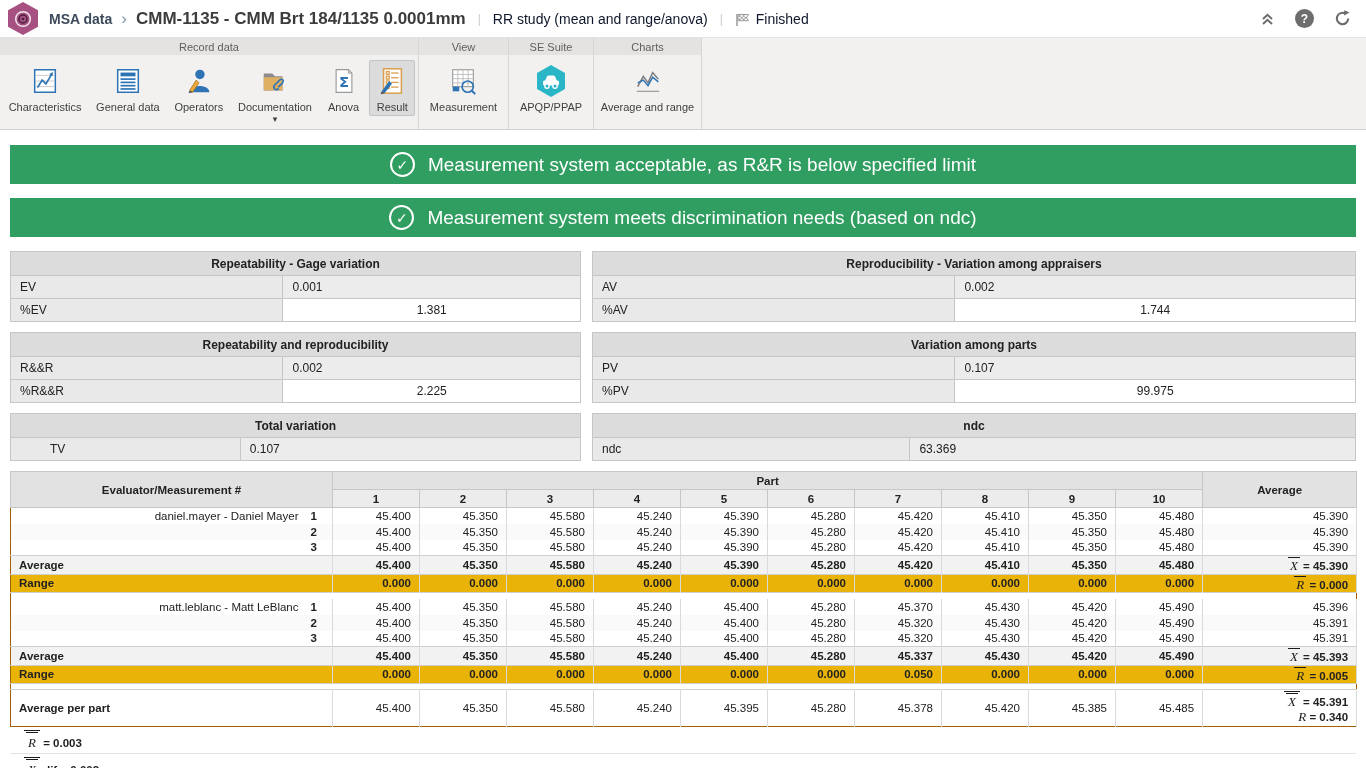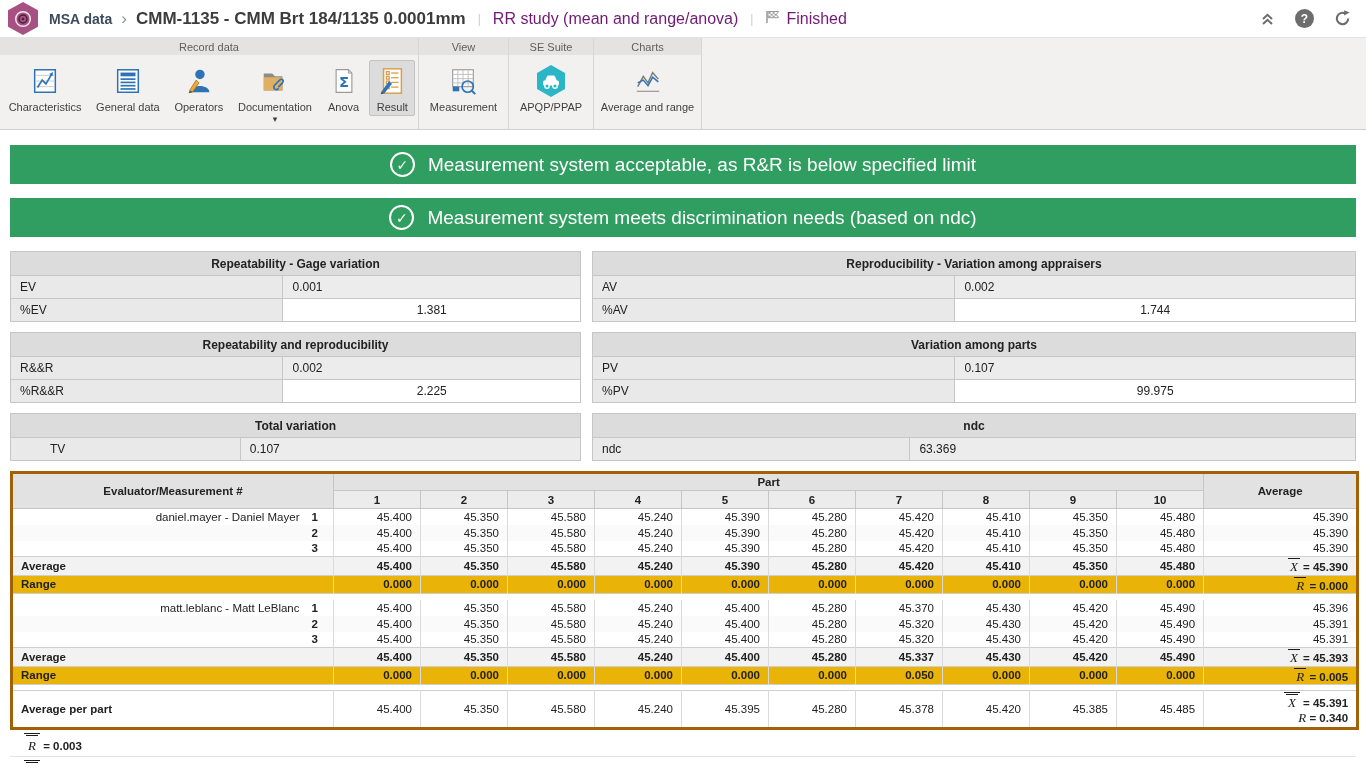--- a/index.html
+++ b/index.html
@@ -9,22 +9,22 @@
   
   .topbar { height: 38px; background: #fff; display: flex; align-items: center;
     padding: 0 14px 0 8px; border-bottom: 1px solid #e2e2e2; }
   .logo-hex { width: 30px; height: 33px; background: #a75183; flex: 0 0 auto;
     clip-path: polygon(50% 0, 100% 25%, 100% 75%, 50% 100%, 0 75%, 0 25%);
     display: flex; align-items: center; justify-content: center; margin-right: 11px; cursor: pointer; }
   .crumb-link { font-size: 14px; font-weight: 600; color: #3d4a5c; cursor: pointer; }
   .crumb-sep { font-size: 17px; color: #8296a8; margin: 0 9px; line-height: 1; }
   .page-title { font-size: 17px; font-weight: bold; color: #3c3c3c; white-space: nowrap; }
   .hsep { color: #cccccc; margin: 0 12px; font-size: 12px; }
-  .subtle { font-size: 16px; color: #701a75; white-space: nowrap; }
-  .status-wrap { display: flex; align-items: flex-start; gap: 6px; }
+  .subtle { font-size: 14px; color: #0f172a; white-space: nowrap; }
+  .status-wrap { display: flex; align-items: flex-end; gap: 6px; }
   .topbar-spacer { flex: 1; }
   .hicon { background: none; border: none; cursor: pointer; margin-left: 19px;
     display: flex; align-items: center; justify-content: center; height: 22px; }
   .help-circle { width: 19px; height: 19px; border-radius: 50%; background: #6d6d6d; color: #fff;
     font-size: 12px; font-weight: bold; display: flex; align-items: center; justify-content: center; }
 
   
   .ribbon { height: 92px; background: #f2f1ef; border-bottom: 1px solid #d2d0ce; display: flex; }
   .rgroup { border-right: 1px solid #d8d6d4; display: flex; flex-direction: column; }
   .g-record { width: 419px; } .g-view { width: 90px; } .g-charts { width: 108px; } .g-se { width: 85px; }
@@ -76,21 +76,21 @@
   .mtable td.val { text-align: right; }
   .mtable td.b { font-weight: bold; }
   .mtable tr.trial.alt td { background: #fafafa; }
   .mtable tr.sumrow td { border-top: 1px solid #cfcfcf; }
   .mtable tr.avgrow td { background: #f2f2f2; }
   .mtable tr.rngrow td { background: #eab308; }
   .mtable td.rowlabel { text-align: left; font-weight: bold; }
   .mtable tr.spacer td { height: 6px; border-top: 1px solid #cfcfcf; border-right: none; background: #fff; padding: 0; }
   .mtable tr.approw td { border-top: 1px solid #cfcfcf; }
   .mtable tr.approw td.rowlabel { font-weight: bold; }
-  .mtable { border: 3px solid #a16207; }
+  .mtable { border: 1px solid #a16207; }
   .mtable td.sumcell, .mtable td.sumcell2 { text-align: right; }
   .mtable td.sumcell2 div { line-height: 15px; }
   .msym { font-family: "Liberation Serif", "DejaVu Serif", serif; font-style: italic;
     font-size: 13px; color: #1a1a1a; line-height: 1; }
   .mbar { display: inline-block; border-top: 1px solid #1a1a1a; padding: 1px 2px 0; line-height: 1; }
   .eqv { font-weight: bold; font-size: 11.5px; color: #222; }
   .fsuffix { font-weight: bold; font-size: 11.5px; }
 
   .footer-stats { margin: 0 10px; }
   .fline { border-bottom: 1px solid #e3e3e3; padding: 3px 0 2px 14px; }

